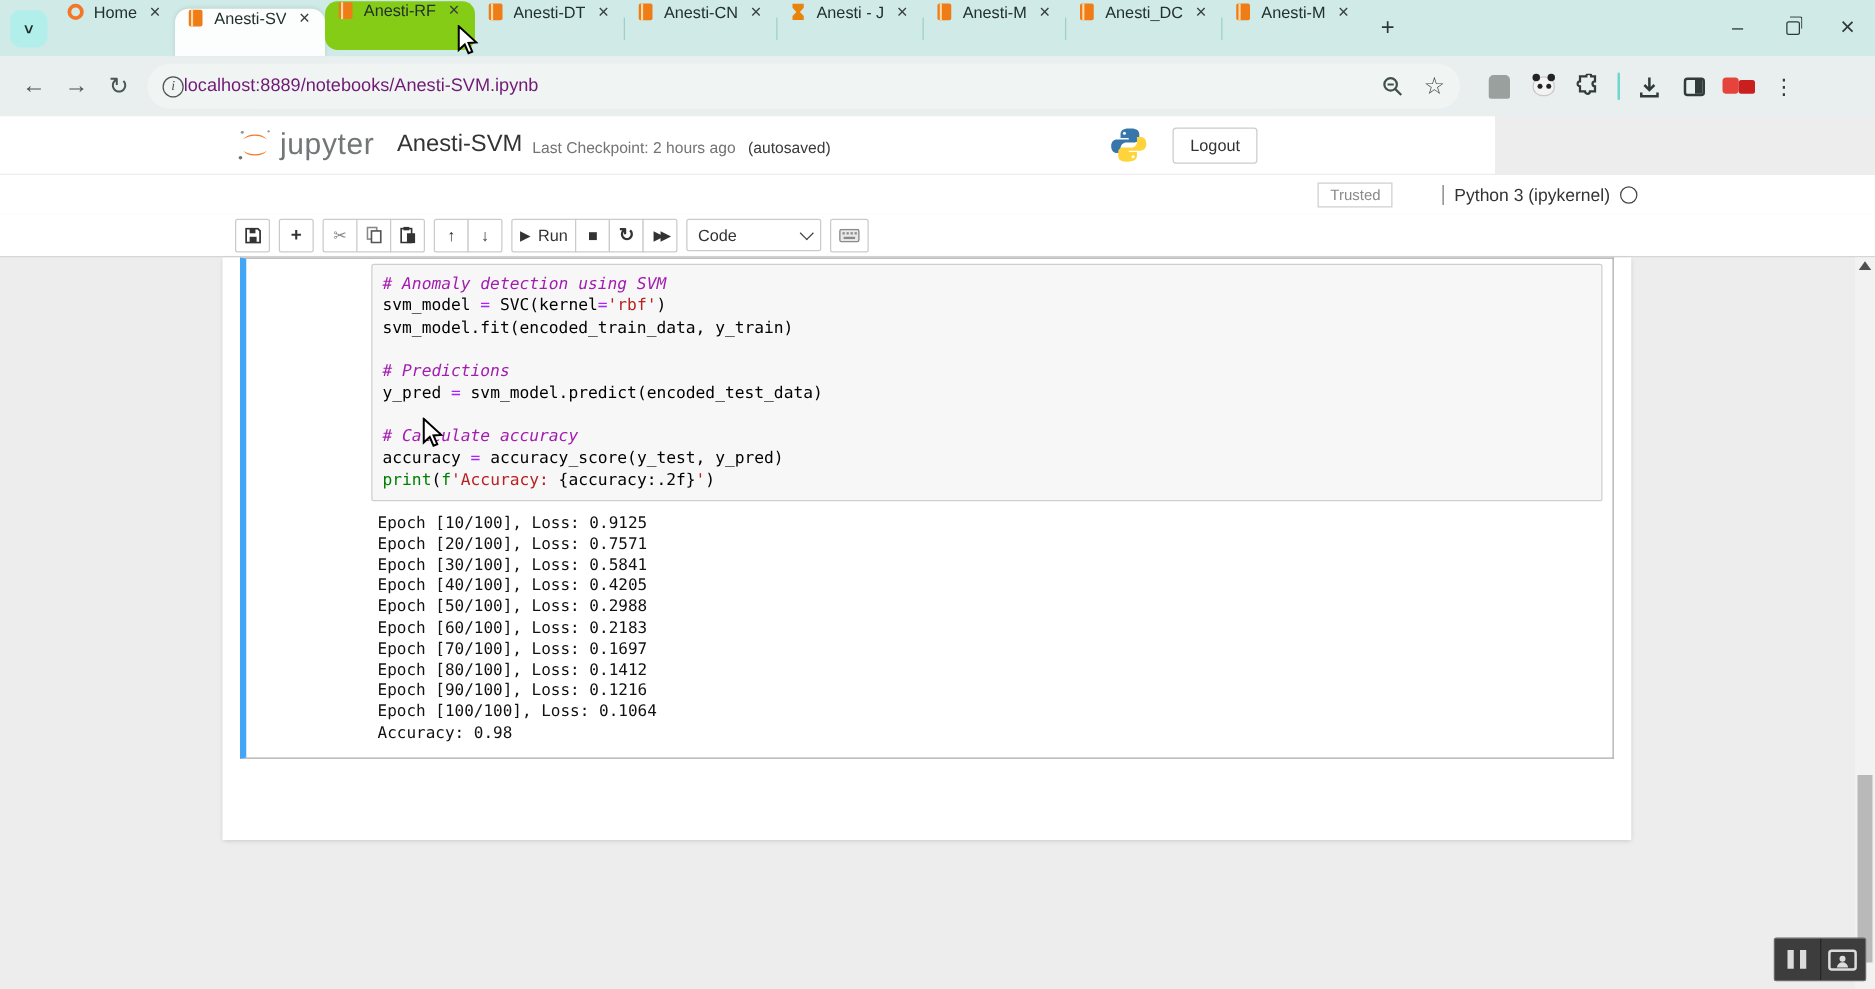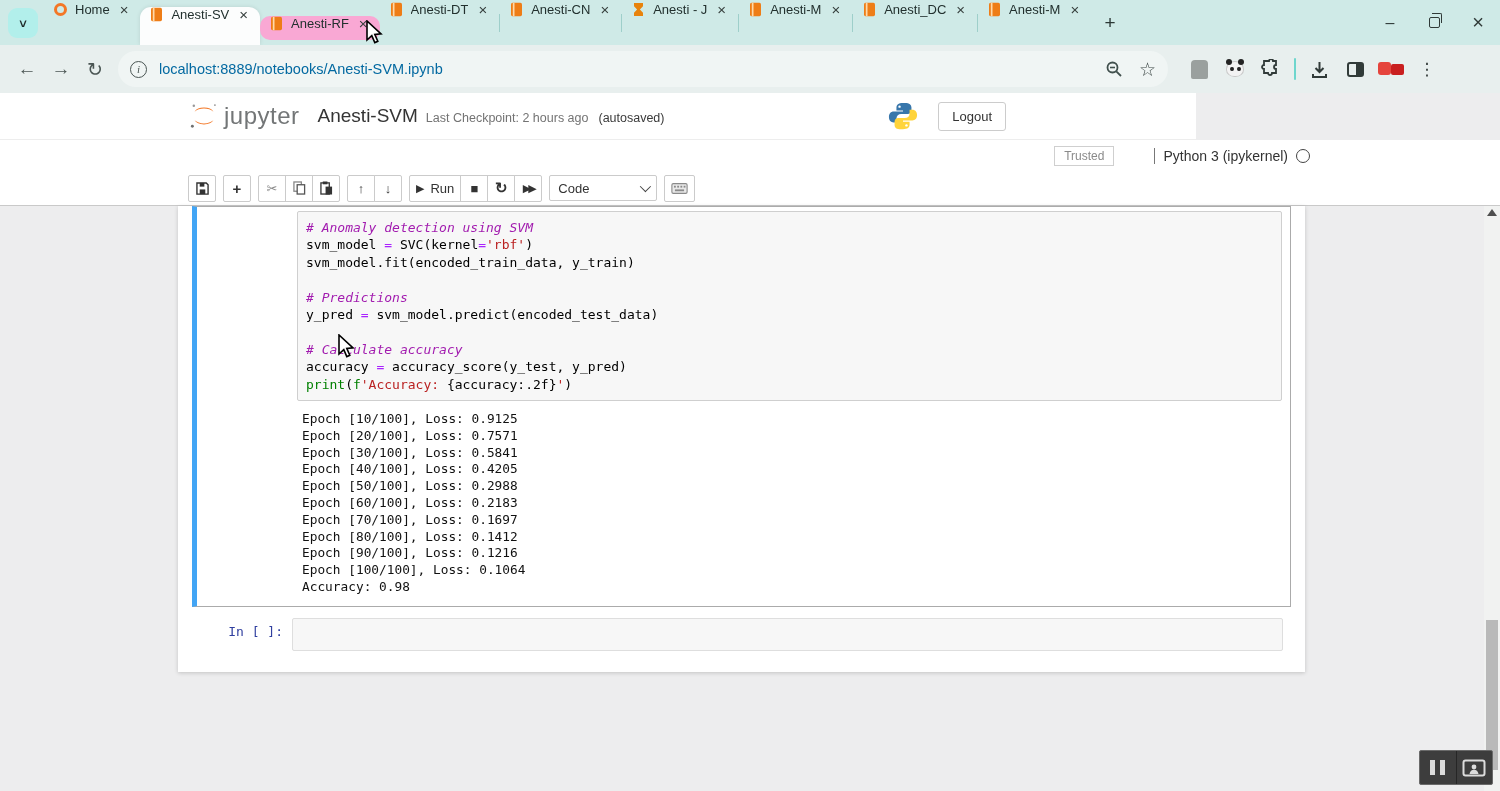--- a/index.html
+++ b/index.html
@@ -6,38 +6,38 @@
   html,body { width:1500px; height:791px; overflow:hidden; }
   body { font-family:"Liberation Sans", sans-serif; background:#ededee; position:relative; }
 
   
   .tabbar { position:absolute; left:0; top:0; width:1500px; height:45px; background:#cfeae7; display:flex; align-items:flex-end; }
   .tab-search { width:30px; height:30px; margin:0 6px 7px 8px; background:#b2efeb; border-radius:9px; display:flex; align-items:center; justify-content:center; color:#1e2a28; font-size:13px; font-weight:bold; }
   .tabs-strip { display:flex; align-items:flex-end; height:45px; }
   .tab { height:38px; display:flex; align-items:flex-start; padding:0 8px 0 10px; font-size:13px; color:#22302e; position:relative; border-radius:11px 11px 0 0; }
   .tab.normal { height:45px; border-radius:0; padding-top:2px; }
   .tab.active { background:#fcfdfd; box-shadow:0 0 4px rgba(0,0,0,.10); }
-  .tab.hover { height:24px; margin-bottom:5px; background:#f9a8d4; border-radius:10px; }
+  .tab.hover { height:39px; margin-bottom:5px; background:#84cc16; border-radius:10px; }
   .tab .tlabel { margin:0 6px; white-space:nowrap; overflow:hidden; max-width:72px; }
   .tab .tclose { font-size:15px; color:#37403e; padding:0 4px; line-height:1; }
   .tab-sep { width:1px; height:18px; background:#9ecfca; margin-bottom:13px; }
   .fav { width:15px; height:15px; display:inline-flex; flex:none; }
   .ring { width:13px; height:13px; border:3px solid #f37726; border-radius:50%; margin-top:1px; }
   .newtab { width:26px; height:26px; margin:0 0 9px 6px; display:flex; align-items:center; justify-content:center; font-size:19px; color:#2c3836; }
   .win-controls { margin-left:auto; display:flex; align-items:center; height:45px; }
   .win-btn { width:44px; height:45px; display:flex; align-items:center; justify-content:center; color:#303a38; font-size:16px; }
   .restore-glyph { width:11px; height:11px; border:1.6px solid #303a38; border-radius:2px; position:relative; }
   .restore-glyph::before { content:""; position:absolute; left:2px; top:-5px; width:9px; height:9px; border-top:1.6px solid #303a38; border-right:1.6px solid #303a38; border-radius:0 2px 0 0; }
 
   
   .navbar { position:absolute; left:0; top:45px; width:1500px; height:48px; background:#e8efee; display:flex; align-items:center; }
   .nav-ic { color:#4a5553; font-size:19px; width:34px; text-align:center; }
   .omnibox { height:36px; background:#f0f5f4; border-radius:18px; display:flex; align-items:center; margin-left:6px; width:1050px; padding:0 12px; }
   .info-ic { width:17px; height:17px; border:1.5px solid #4a5553; border-radius:50%; color:#4a5553; font-size:11px; display:flex; align-items:center; justify-content:center; font-family:"Liberation Serif", serif; font-style:italic; flex:none; }
-  .url { margin-left:12px; font-size:14.5px; color:#0369a1; flex:1; white-space:nowrap; }
+  .url { font-size:14.5px; color:#701a75; flex:1; white-space:nowrap; }
   .omni-right { display:flex; align-items:center; gap:16px; margin-left:8px; }
   .ext-row { display:flex; align-items:center; gap:10px; margin-left:18px; }
   .ext-ic { width:26px; height:26px; display:flex; align-items:center; justify-content:center; }
   .ext-sep { width:2px; height:22px; background:#6ed6cd; border-radius:1px; }
   .gray-blob { width:17px; height:19px; background:#9aa09e; border-radius:4px 4px 2px 2px; }
   .panda { width:18px; height:16px; background:#f3f3f3; border-radius:50% 50% 46% 46%; position:relative; border:1px solid #c9c9c9; }
   .panda::before, .panda::after { content:""; position:absolute; top:-3px; width:6px; height:6px; background:#232323; border-radius:50%; }
   .panda::before { left:-1px; } .panda::after { right:-1px; }
   .panda .eyes { position:absolute; left:3px; top:5px; width:3.5px; height:4px; background:#232323; border-radius:50%; box-shadow:7px 0 0 #232323; }
   .sidebar-ic { width:17px; height:15px; border:2px solid #313b39; border-radius:3px; position:relative; }
@@ -383,26 +383,20 @@
             <div class="outline">Epoch [60/100], Loss: 0.2183</div>
             <div class="outline">Epoch [70/100], Loss: 0.1697</div>
             <div class="outline">Epoch [80/100], Loss: 0.1412</div>
             <div class="outline">Epoch [90/100], Loss: 0.1216</div>
             <div class="outline">Epoch [100/100], Loss: 0.1064</div>
             <div class="outline">Accuracy: 0.98</div>
           </div>
       </div>
     </div>
 
-    <div class="cell empty-cell">
-      <div class="row">
-        <div class="promptcol">In [ ]:</div>
-        <div class="empty-input"></div>
-      </div>
-    </div>
 
   </div>
 
   <div class="scrollbar">
     <div class="sb-up"></div>
     <div class="sb-thumb"></div>
   </div>
 
   <div class="media-overlay">
     <div class="mo-half">

